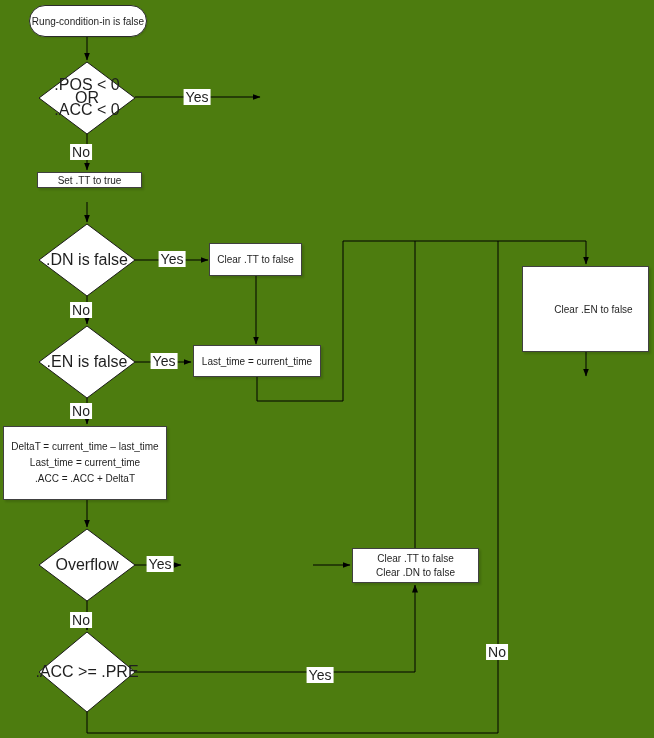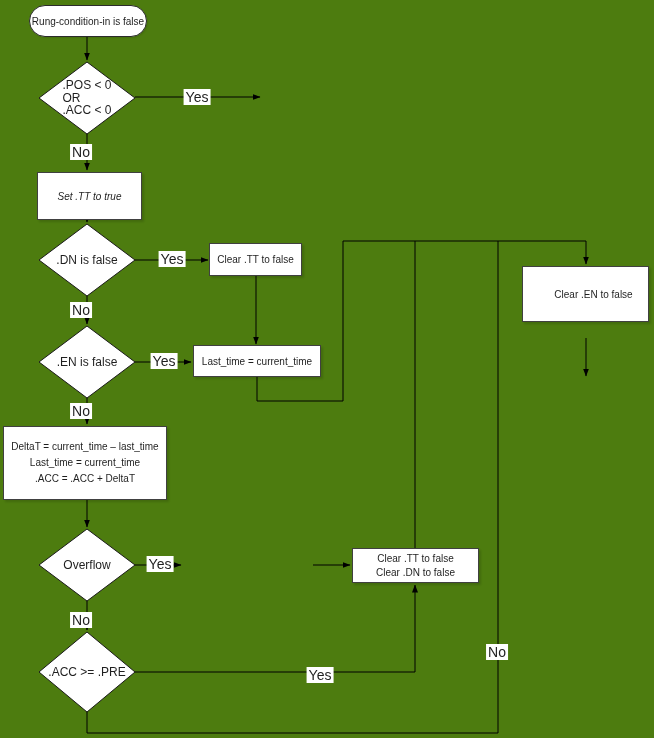--- a/index.html
+++ b/index.html
@@ -12,41 +12,41 @@
     position:absolute;box-sizing:border-box;background:#ffffff;
     border:1.3px solid #404040;display:flex;flex-direction:column;
     align-items:center;justify-content:center;text-align:center;
     font-size:10px;line-height:13px;color:#1f1f1f;
     box-shadow:1.5px 1.5px 2px rgba(0,0,0,0.14);
     z-index:2;
   }
   .pill{border-radius:16px;border:1.4px solid #2b2b2b;box-shadow:1px 1px 1.5px rgba(0,0,0,0.10);}
   .dlabel{
     position:absolute;transform:translate(-50%,-50%);
-    text-align:left;font-size:12px;line-height:12.5px;color:#1f1f1f;
+    text-align:center;font-size:16px;line-height:12.5px;color:#1f1f1f;
     white-space:nowrap;z-index:3;
   }
   .elabel{
     position:absolute;transform:translate(-50%,-50%);
     background:#ffffff;padding:0 2px;font-size:14px;color:#1f1f1f;
     white-space:nowrap;z-index:4;
   }
   svg .edge{stroke:#000000;stroke-width:1;fill:none;}
   svg .diamond{stroke:#1a1a1a;stroke-width:1;fill:#ffffff;}
 
   
   #n-start      {left:29px;  top:5px;   width:118px; height:32px;}
   #n-majorfault {left:261px; top:81px;  width:66px;  height:31px;}
-  #n-settt      {left:37px;  top:172px; width:105px; height:48px;font-style:italic;}
+  #n-settt      {left:37px;  top:172px; width:105px; height:16px;}
   #n-cleartt    {left:209px; top:243px; width:93px;  height:33px;}
   #n-lasttime   {left:193px; top:345px; width:128px; height:32px;}
   #n-compute    {left:3px;   top:426px; width:164px; height:74px; line-height:16px;}
   #n-accmax     {left:183px; top:553px; width:130px; height:25px;}
   #n-clearttdn  {left:352px; top:548px; width:127px; height:35px; line-height:14px;}
-  #n-clearen    {left:522px; top:266px; width:127px; height:56px;padding-left:16px;}
+  #n-clearen    {left:522px; top:266px; width:127px; height:86px;padding-left:16px;}
   #n-end        {left:528px; top:378px; width:116px; height:37px; border-radius:18px;}
 
   
   #dl-posacc   {left:87px;  top:98px;}
   #dl-dn       {left:87px;  top:260px;}
   #dl-en       {left:87px;  top:362px;}
   #dl-overflow {left:87px;  top:565px;}
   #dl-accpre   {left:87px;  top:672px;}
 
   

